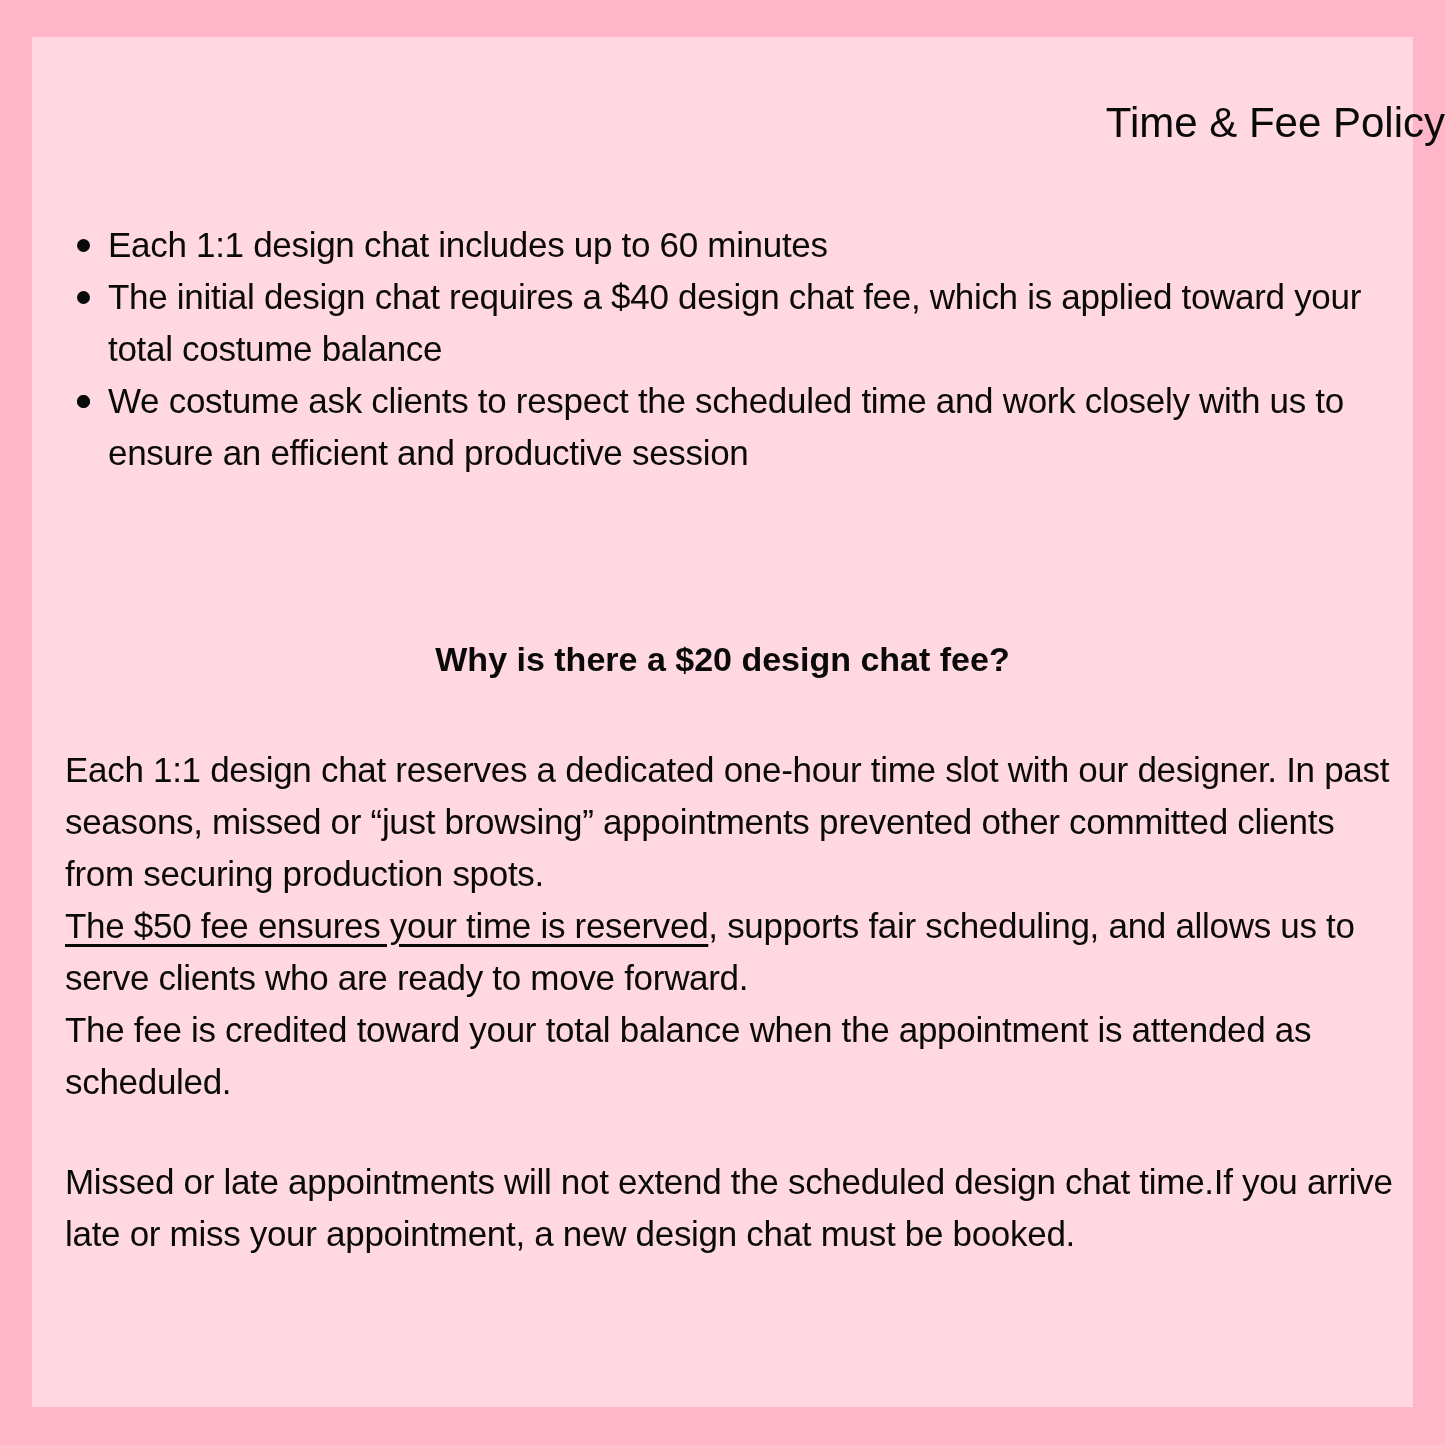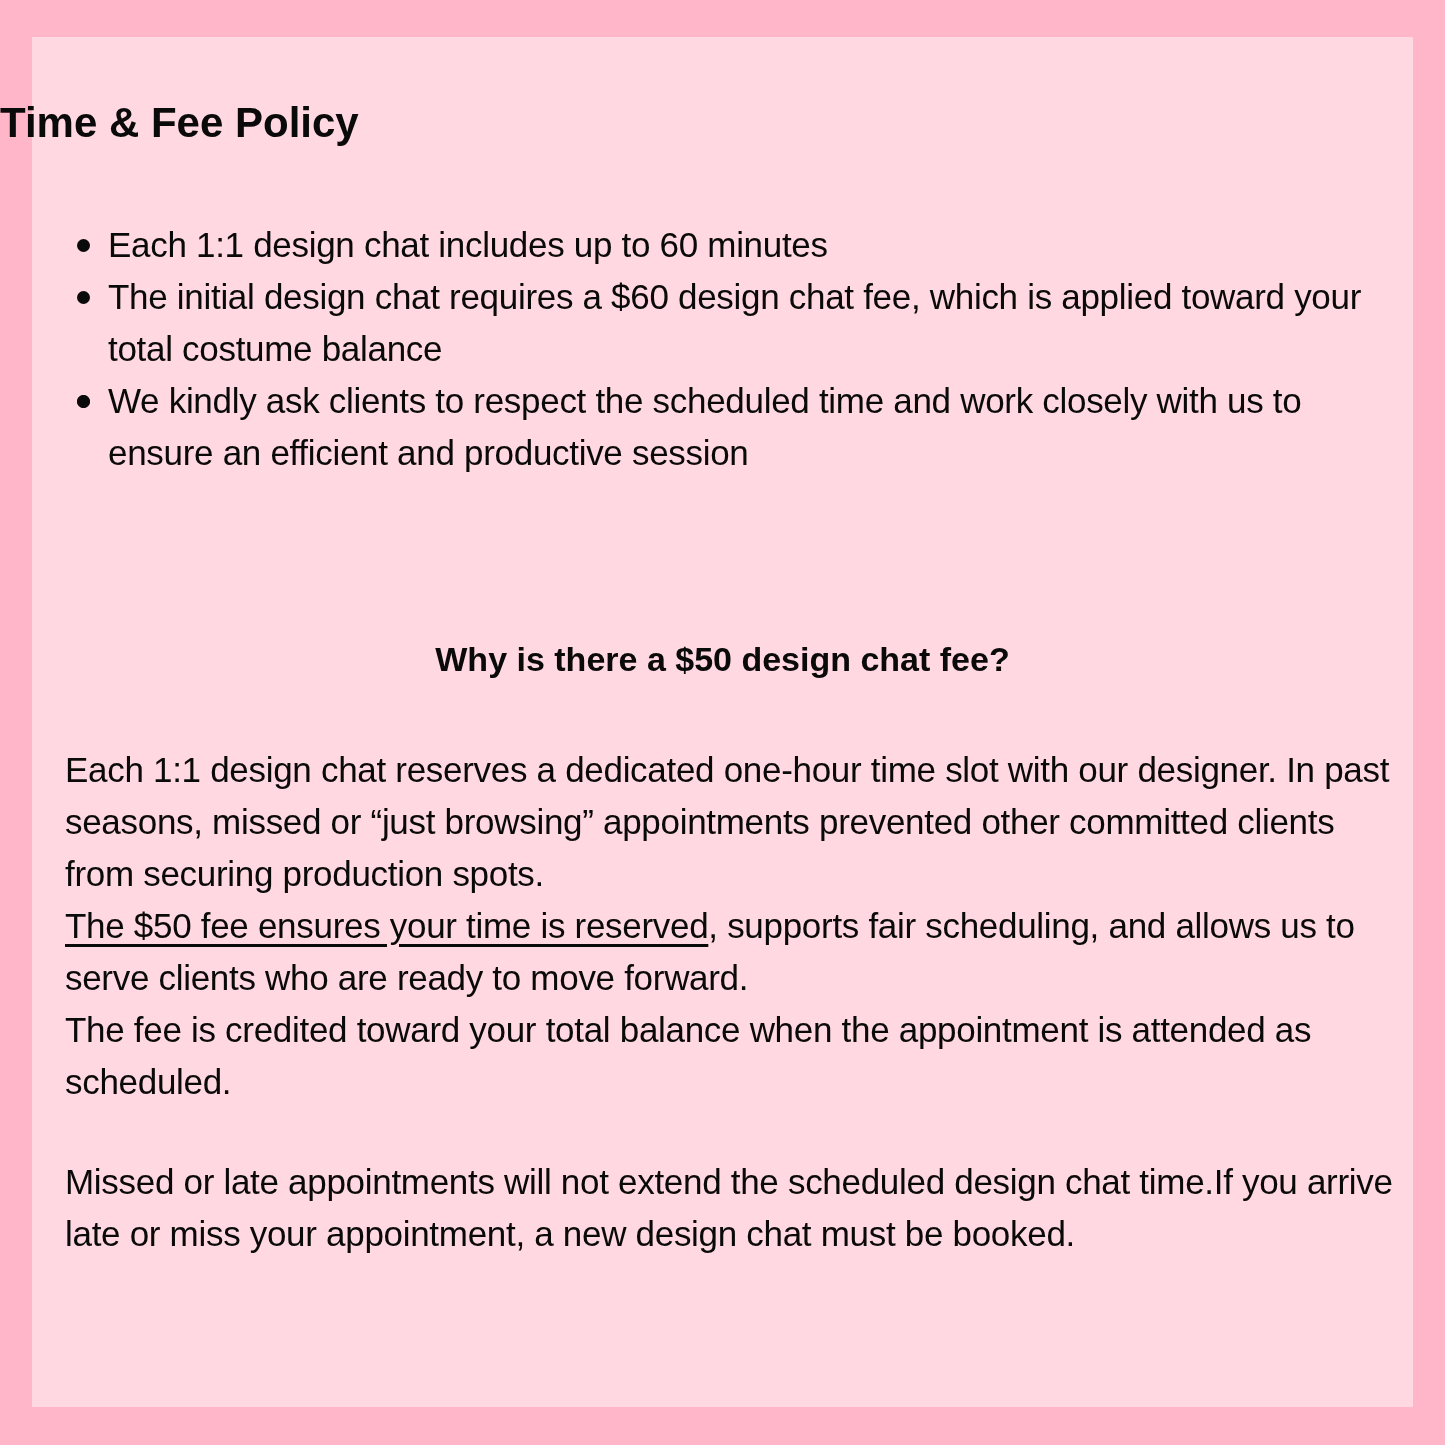--- a/index.html
+++ b/index.html
@@ -1,38 +1,38 @@
 <!DOCTYPE html>
 <html><head>
 <meta charset="utf-8">
 <style>
   html, body { margin:0; padding:0; }
   body { width:1445px; height:1445px; background:#FFB6C9; position:relative; overflow:hidden; font-family:"Liberation Sans", sans-serif; color:#0a0a0a; }
   .panel { position:absolute; left:32px; top:37px; width:1381px; height:1370px; background:#FFD8E1; }
-  .title { position:absolute; left:0; width:100%; top:97px; text-align:left; font-weight:bold; font-size:42px; line-height:52px; margin:0; }
+  .title { position:absolute; left:0; width:100%; top:97px; text-align:right; font-weight:normal; font-size:42px; line-height:52px; margin:0; }
   .list { position:absolute; left:0; top:219px; margin:0; padding:0; list-style:none; width:1400px; }
   .list li { position:relative; padding-left:108px; font-size:35px; line-height:52px; letter-spacing:-0.3px; }
   .list li .bullet { position:absolute; left:77px; top:20px; width:13px; height:13px; border-radius:50%; background:#0a0a0a; }
   .sub { position:absolute; left:0; width:100%; top:633px; text-align:center; font-weight:bold; font-size:34px; line-height:52px; margin:0; }
   .para { position:absolute; left:57px; width:1340px; font-size:35px; line-height:52px; margin:8px; letter-spacing:-0.3px; }
   .p1 { top:736px; }
   .p2 { top:1148px; }
   .u { text-decoration:underline; text-underline-offset:6px; }
 </style>
 </head>
 <body>
 
 <div class="panel"></div>
 
 <h1 class="title">Time &amp; Fee Policy</h1>
 
 <ul class="list">
   <li><span class="bullet"></span><span>Each 1:1 design chat includes up to 60 minutes</span></li>
-  <li><span class="bullet"></span><span>The initial design chat requires a $60 design chat fee, which is applied toward your total costume balance</span></li>
+  <li><span class="bullet"></span><span>The initial design chat requires a $40 design chat fee, which is applied toward your total costume balance</span></li>
   <li><span class="bullet"></span></li>
-  <li><span class="bullet"></span><span>We kindly ask clients to respect the scheduled time and work closely with us to ensure an efficient and productive session</span></li>
+  <li><span class="bullet"></span><span>We costume ask clients to respect the scheduled time and work closely with us to ensure an efficient and productive session</span></li>
 </ul>
 
-<h2 class="sub">Why is there a $50 design chat fee?</h2>
+<h2 class="sub">Why is there a $20 design chat fee?</h2>
 
 <p class="para p1"><span> Each 1:1 design chat reserves a dedicated one-hour time slot with our designer. In past seasons, missed or “just browsing” appointments prevented other committed clients from securing production spots.</span><br><span class="u">The $50 fee ensures your time is reserved</span><span>, supports fair scheduling, and allows us to serve clients who are ready to move forward.</span><br><span>The fee is credited toward your total balance when the appointment is attended as scheduled.</span></p>
 
 <p class="para p2">Missed or late appointments will not extend the scheduled design chat time.If you arrive late or miss your appointment, a new design chat must be booked.</p>
 
 </body></html>

